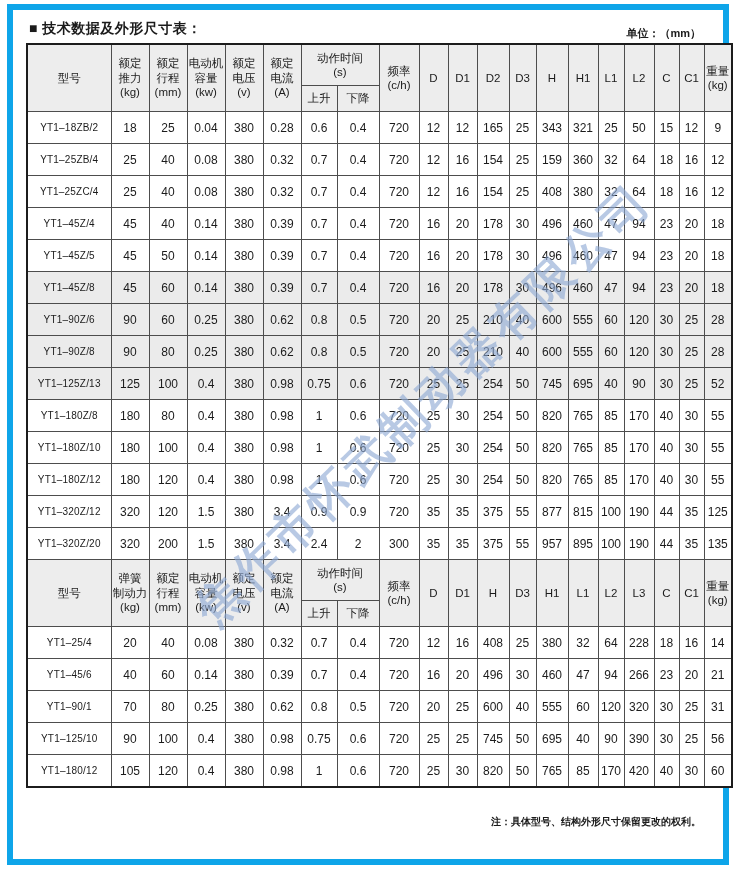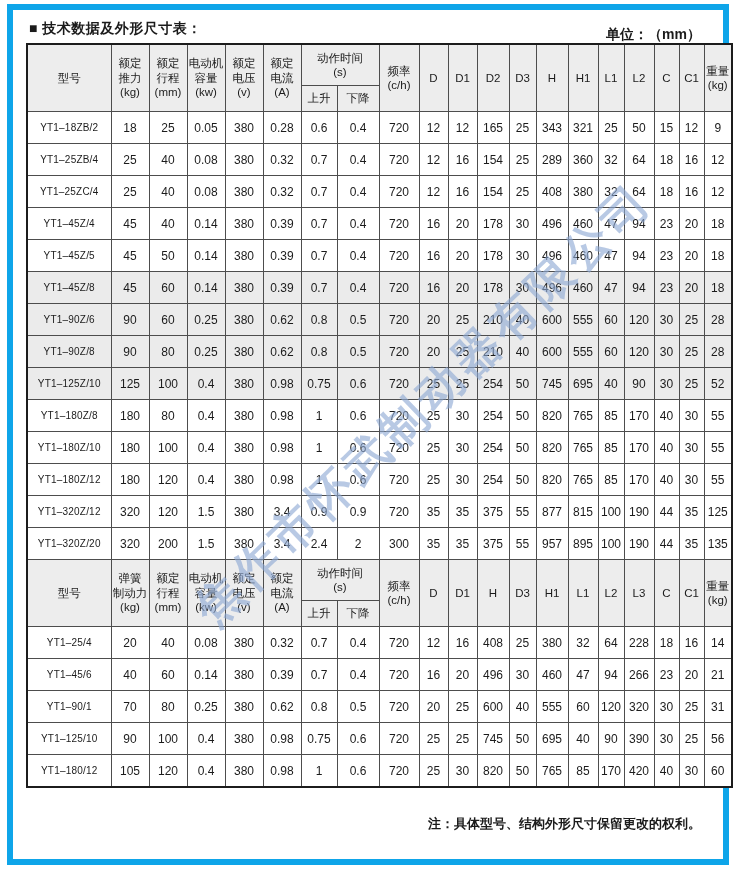--- a/index.html
+++ b/index.html
@@ -1,27 +1,27 @@
 <!DOCTYPE html>
 <html><head>
 <meta charset="utf-8">
 <style>
   html,body{margin:0;padding:0;background:#fff;}
   body{width:733px;height:869px;position:relative;font-family:"Liberation Sans","DejaVu Sans",sans-serif;color:#1b1b1b;overflow:hidden;}
   .page{position:absolute;top:4px;left:7px;right:4px;bottom:4px;border:6px solid #0ea5e9;background:#fff;}
   .title{position:absolute;left:16px;top:10px;font-size:14px;font-weight:bold;letter-spacing:.5px;}
-  .unit{position:absolute;right:22px;top:16px;font-size:14px;font-weight:bold;}
+  .unit{position:absolute;right:22px;top:16px;font-size:11px;font-weight:bold;}
   table.spec-table{position:absolute;left:13px;top:33px;width:689px;border-collapse:collapse;table-layout:fixed;border:2px solid #1c1c1c;background:#fff;}
   .spec-table th,.spec-table td{border:1px solid #4d4d4d;text-align:center;vertical-align:middle;padding:0 1px;overflow:hidden;}
   .spec-table th{background:#ededed;font-weight:normal;font-size:11.5px;line-height:1.25;white-space:pre-line;height:40px;}
   .spec-table th.th-sub{height:25px;}
   .spec-table td{font-size:12px;height:31px;background:#fff;}
   .spec-table tr.shaded td{background:#ebebeb;}
   .spec-table td.model{font-size:10px;letter-spacing:.2px;}
-  .note{position:absolute;right:22px;top:805px;font-size:13px;font-weight:bold;margin-left:13px;}
+  .note{position:absolute;right:22px;top:805px;font-size:10px;font-weight:bold;margin-left:13px;}
   .watermark{position:absolute;left:85px;top:368px;width:650px;text-align:center;transform:rotate(-44deg);font-size:46px;line-height:52px;letter-spacing:5px;color:#8ea9d4;opacity:.62;pointer-events:none;z-index:5;font-weight:bold;}
 </style>
 </head>
 <body>
 
 <div class="page">
   <div class="title">■ 技术数据及外形尺寸表：</div>
   <div class="unit">单位：（mm）</div>
 
   <table class="spec-table">
@@ -83,21 +83,21 @@
 (kg)</th>
         </tr>
         <tr>
           <th class="th-sub">上升</th>
           <th class="th-sub">下降</th>
         </tr>
         <tr>
           <td class="model">YT1–18ZB/2</td>
           <td>18</td>
           <td>25</td>
-          <td>0.05</td>
+          <td>0.04</td>
           <td>380</td>
           <td>0.28</td>
           <td>0.6</td>
           <td>0.4</td>
           <td>720</td>
           <td>12</td>
           <td>12</td>
           <td>165</td>
           <td>25</td>
           <td>343</td>
@@ -115,21 +115,21 @@
           <td>0.08</td>
           <td>380</td>
           <td>0.32</td>
           <td>0.7</td>
           <td>0.4</td>
           <td>720</td>
           <td>12</td>
           <td>16</td>
           <td>154</td>
           <td>25</td>
-          <td>289</td>
+          <td>159</td>
           <td>360</td>
           <td>32</td>
           <td>64</td>
           <td>18</td>
           <td>16</td>
           <td>12</td>
         </tr>
         <tr>
           <td class="model">YT1–25ZC/4</td>
           <td>25</td>
@@ -256,21 +256,21 @@
           <td>40</td>
           <td>600</td>
           <td>555</td>
           <td>60</td>
           <td>120</td>
           <td>30</td>
           <td>25</td>
           <td>28</td>
         </tr>
         <tr class="shaded">
-          <td class="model">YT1–125Z/10</td>
+          <td class="model">YT1–125Z/13</td>
           <td>125</td>
           <td>100</td>
           <td>0.4</td>
           <td>380</td>
           <td>0.98</td>
           <td>0.75</td>
           <td>0.6</td>
           <td>720</td>
           <td>25</td>
           <td>25</td>

